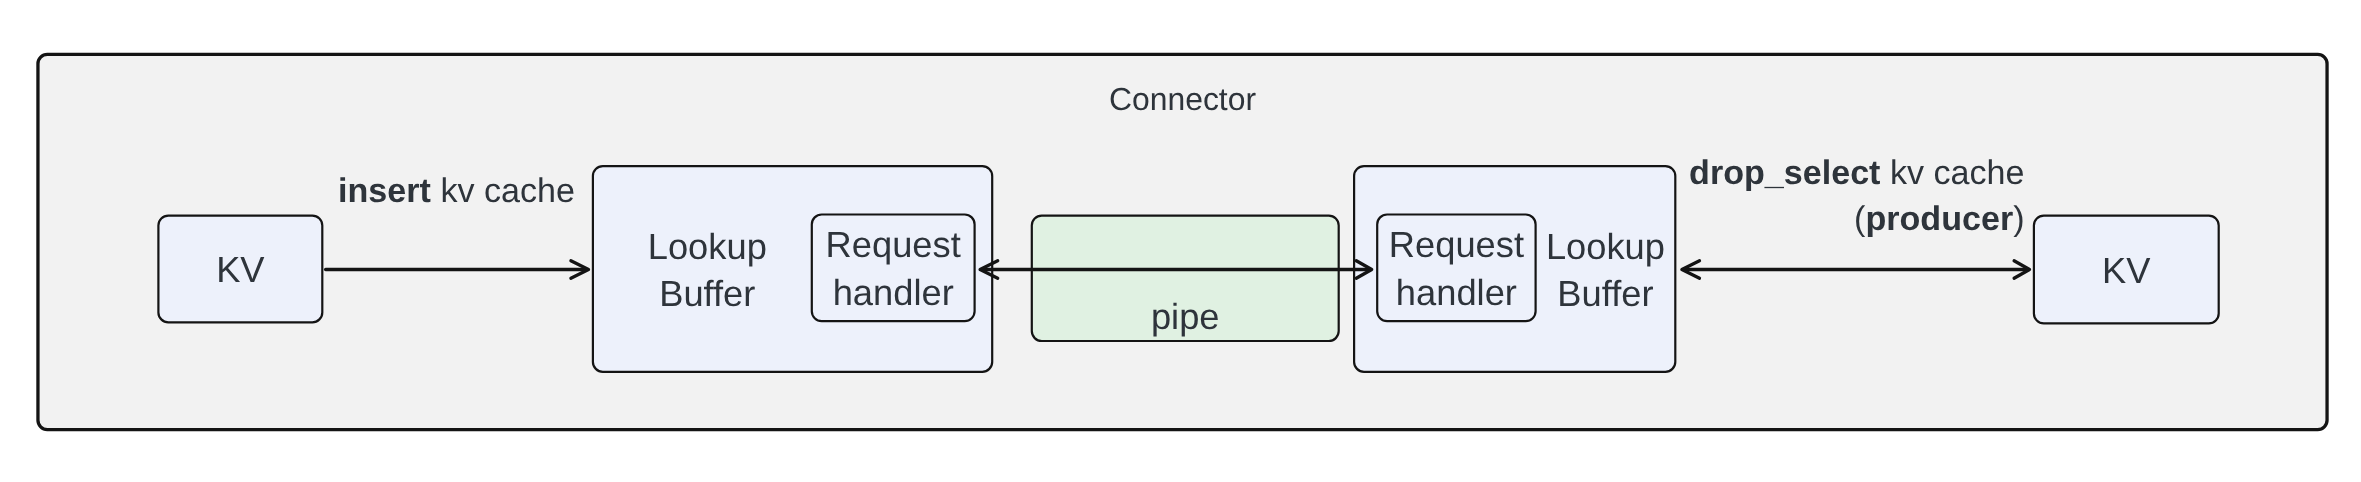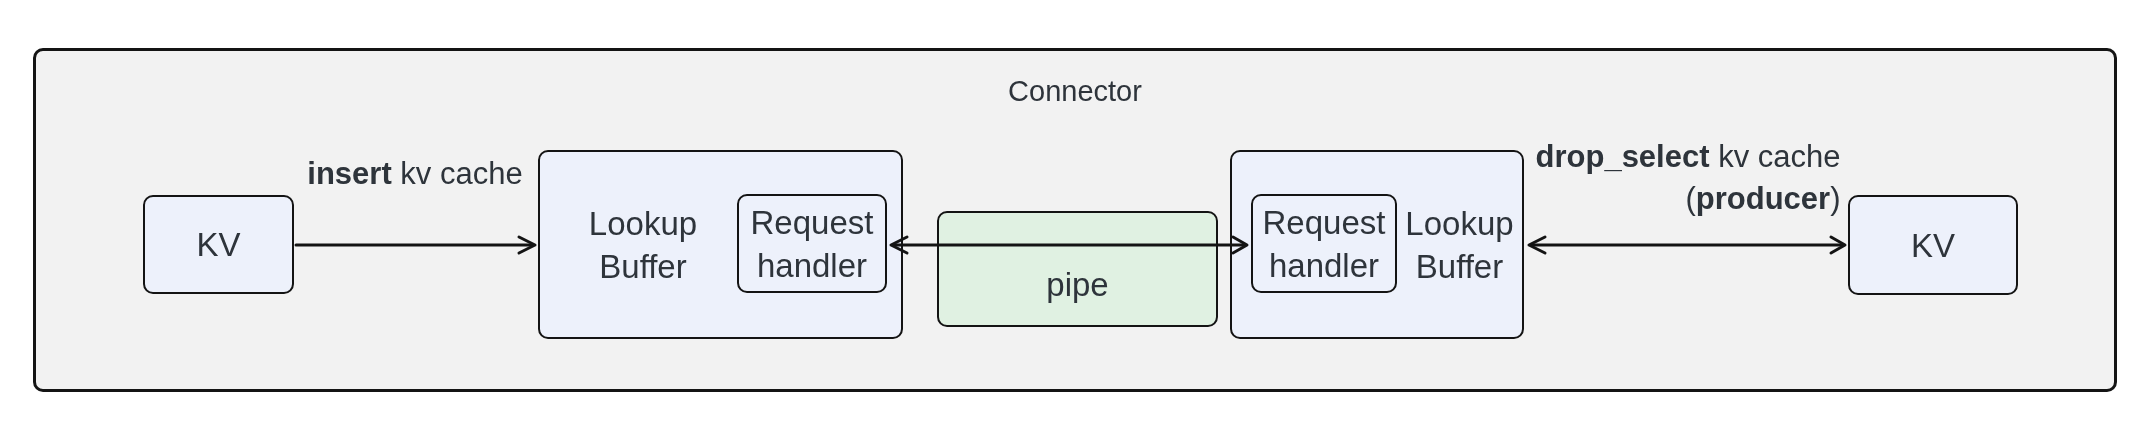--- a/index.html
+++ b/index.html
@@ -50,22 +50,21 @@
     flex-direction: column;
     align-items: center;
     justify-content: center;
   }
 
   .node.pipe {
     background: var(--pipe-fill, #e0f1e2);
     display: flex;
     align-items: flex-end;
     justify-content: center;
-    padding-bottom: 19px;
-    margin-top: 16px;
+    padding-bottom: 0;
   }
 
   .buffer-text {
     position: absolute;
     top: 50%;
     transform: translateY(-50%);
     text-align: center;
     font-size: 33px;
     line-height: 43px;
     white-space: nowrap;

